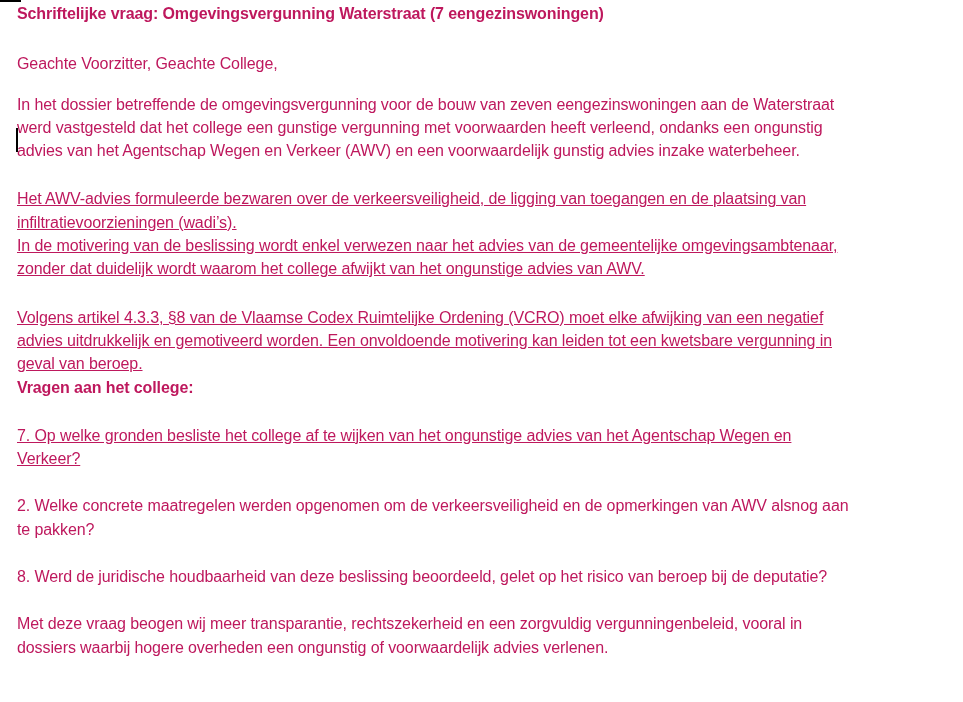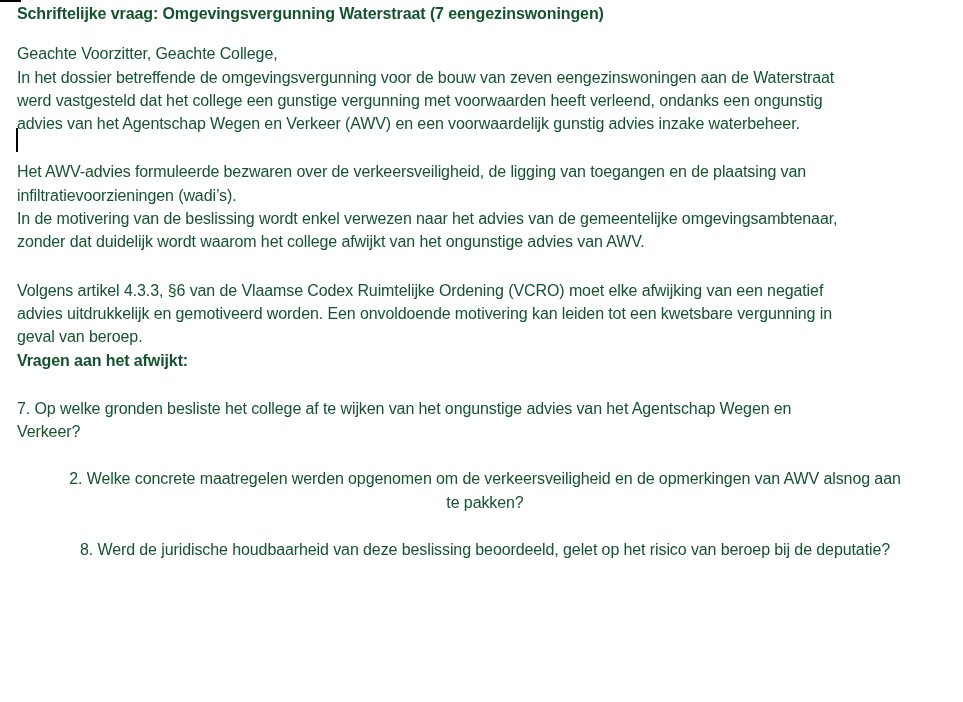--- a/index.html
+++ b/index.html
@@ -5,34 +5,34 @@
   html, body { margin: 0; padding: 0; background: #ffffff; }
   .canvas {
     position: relative;
     width: 963px;
     height: 702px;
     background: #ffffff;
     overflow: hidden;
     font-family: "Liberation Sans", sans-serif;
     font-size: 16px;
     line-height: 23.3px;
-    color: #14532d;
+    color: #be185d;
     box-sizing: border-box;
     padding: 2px 10px 0 17px;
     letter-spacing: -0.1px;
     cursor: text;
   }
   .block { margin: 0; white-space: pre-line; }
   .bold { font-weight: 700; }
   .mt-subject   { margin-top: 15px; }
-  .mt-salute    { margin-top: 17px; }
-  .mt-para1     { }
-  .mt-std       { margin-top: 25px; }
+  .mt-salute    { margin-top: 27px; }
+  .mt-para1     { margin-top: 17px; }
+  .mt-std       { margin-top: 25px; text-decoration: underline; }
   .mt-none      { margin-top: 0; }
-  .mt-close     { margin-top: 24px; text-align: center; }
+  .mt-close     { margin-top: 24px; }
   .caret {
     position: absolute;
     left: 16px;
     top: 128px;
     width: 2px;
     height: 24px;
     background: #000000;
   }
   .edge-bar {
     position: absolute;
@@ -57,30 +57,32 @@
 
   <p class="block mt-para1">In het dossier betreffende de omgevingsvergunning voor de bouw van zeven eengezinswoningen aan de Waterstraat
 werd vastgesteld dat het college een gunstige vergunning met voorwaarden heeft verleend, ondanks een ongunstig
 advies van het Agentschap Wegen en Verkeer (AWV) en een voorwaardelijk gunstig advies inzake waterbeheer.</p>
 
   <p class="block mt-std">Het AWV-advies formuleerde bezwaren over de verkeersveiligheid, de ligging van toegangen en de plaatsing van
 infiltratievoorzieningen (wadi’s).
 In de motivering van de beslissing wordt enkel verwezen naar het advies van de gemeentelijke omgevingsambtenaar,
 zonder dat duidelijk wordt waarom het college afwijkt van het ongunstige advies van AWV.</p>
 
-  <p class="block mt-std">Volgens artikel 4.3.3, §6 van de Vlaamse Codex Ruimtelijke Ordening (VCRO) moet elke afwijking van een negatief
+  <p class="block mt-std">Volgens artikel 4.3.3, §8 van de Vlaamse Codex Ruimtelijke Ordening (VCRO) moet elke afwijking van een negatief
 advies uitdrukkelijk en gemotiveerd worden. Een onvoldoende motivering kan leiden tot een kwetsbare vergunning in
 geval van beroep.</p>
 
-  <p class="block bold mt-none">Vragen aan het afwijkt:</p>
+  <p class="block bold mt-none">Vragen aan het college:</p>
 
   <p class="block mt-std">7. Op welke gronden besliste het college af te wijken van het ongunstige advies van het Agentschap Wegen en
 Verkeer?</p>
 
   <p class="block mt-close">2. Welke concrete maatregelen werden opgenomen om de verkeersveiligheid en de opmerkingen van AWV alsnog aan
 te pakken?</p>
 
   <p class="block mt-close">8. Werd de juridische houdbaarheid van deze beslissing beoordeeld, gelet op het risico van beroep bij de deputatie?</p>
 
+  <p class="block mt-close">Met deze vraag beogen wij meer transparantie, rechtszekerheid en een zorgvuldig vergunningenbeleid, vooral in
+dossiers waarbij hogere overheden een ongunstig of voorwaardelijk advies verlenen.</p>
 
   <div class="caret"></div>
 
 </div>
 
 </body></html>

